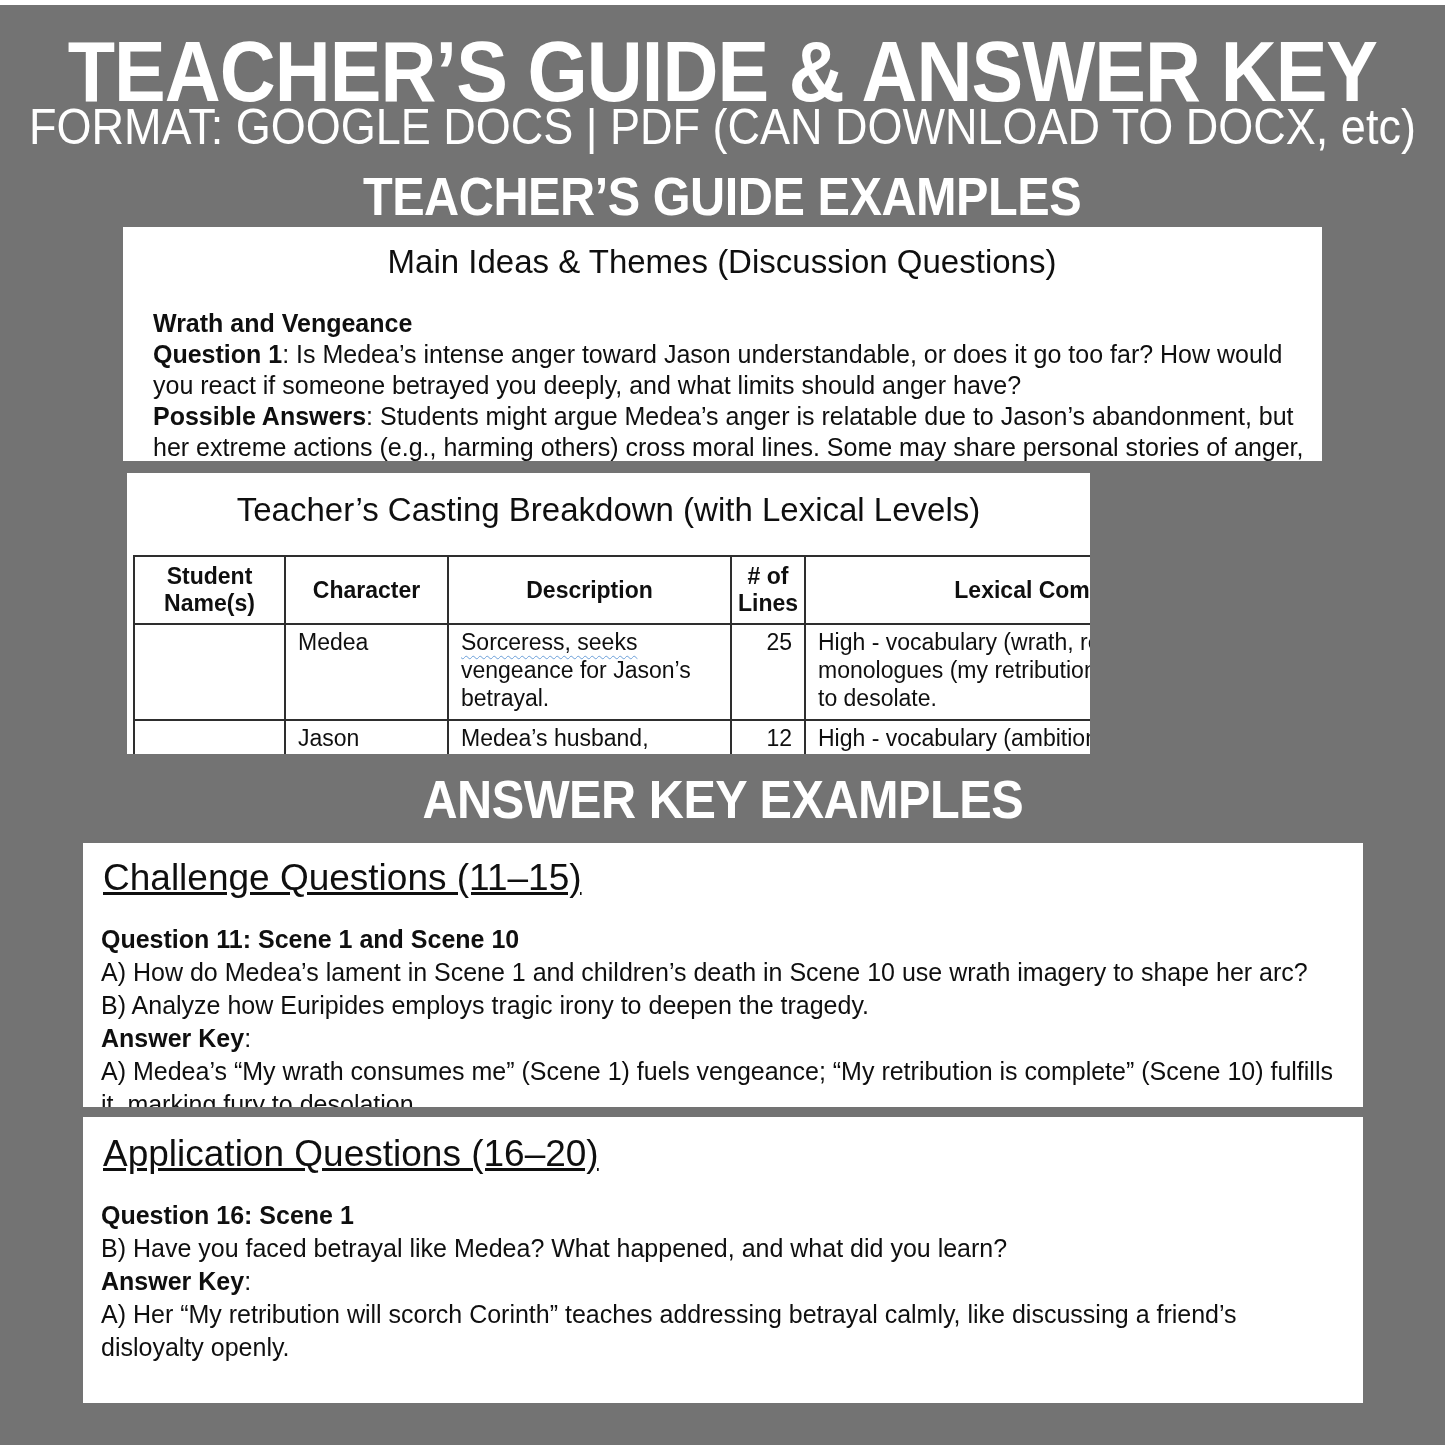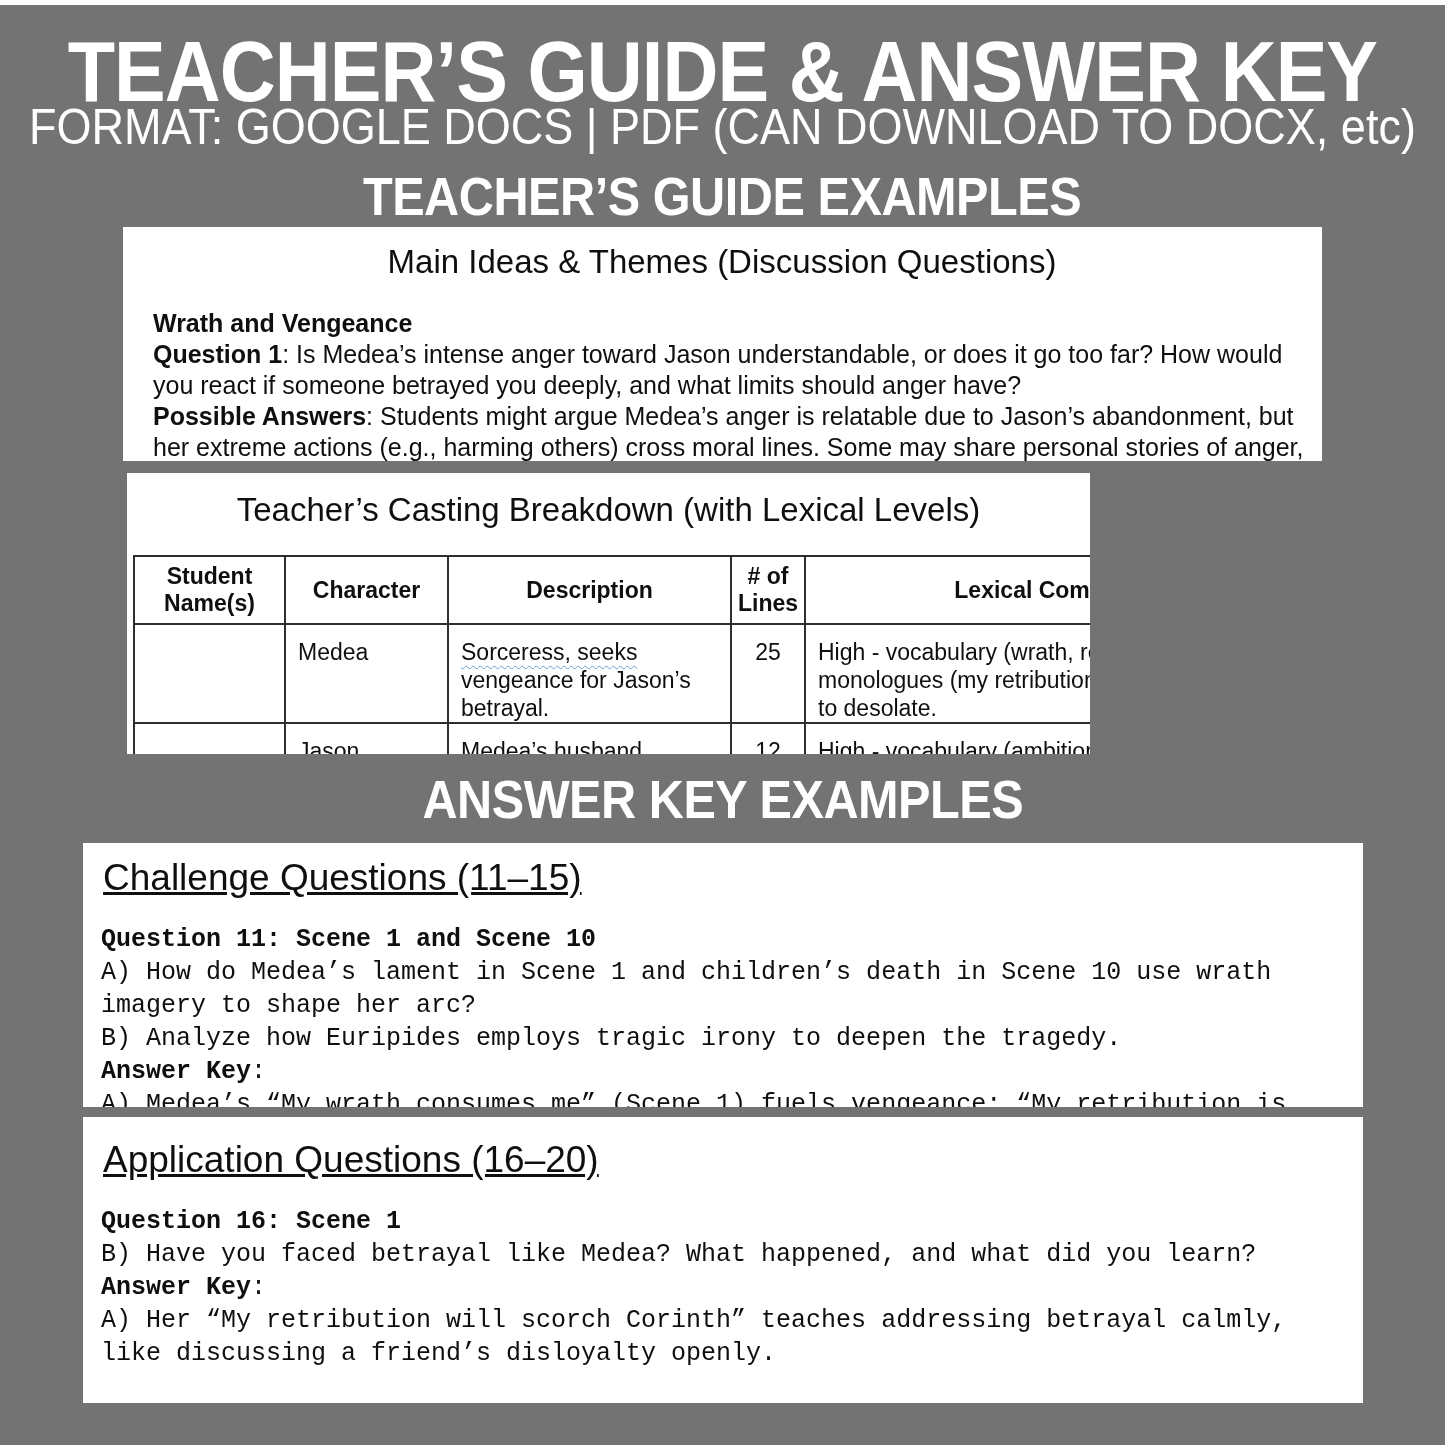--- a/index.html
+++ b/index.html
@@ -60,21 +60,21 @@
   
   .panel {
     position: absolute;
     background: #ffffff;
     color: #0f0f0f;
     overflow: hidden;
   }
   #panel-main-ideas   { left: 123px; top: 227px; width: 1199px; height: 234px; padding: 6px 14px 0 13px; }
   #panel-casting      { left: 127px; top: 473px; width: 963px; height: 281px; }
   #panel-challenge    { left: 83px;  top: 843px; width: 1280px; height: 264px; padding: 10px 22px 0 18px; }
-  #panel-application  { left: 83px;  top: 1117px; width: 1280px; height: 286px; padding: 18px 22px 0 18px; }
+  #panel-application  { left: 83px;  top: 1117px; width: 1280px; height: 286px; padding: 12px 22px 0 18px; }
 
   .doc-title {
     text-align: center;
     font-size: 33px;
     font-weight: 400;
     margin: 10px 0 27px 0;
   }
   .doc-body { font-size: 25px; line-height: 31px; margin-left: 17px; }
   .doc-body .line-block { display: block; }
   .bold { font-weight: 700; }
@@ -94,46 +94,45 @@
   table.casting th {
     font-weight: 700;
     text-align: center;
     vertical-align: middle;
     height: 68px;
     line-height: 27px;
     padding: 4px 6px;
   }
   table.casting td {
     vertical-align: top;
-    padding: 13px 12px 0 12px;
+    padding: 3px 12px 0 12px;
     line-height: 28px;
   }
   tr.row-medea td { height: 96px; }
   tr.row-jason td { height: 90px; }
-  td.cell-lines { text-align: center; padding-right: 14px; }
+  td.cell-lines { text-align: right; padding-right: 14px; }
   .squiggle {
     text-decoration: underline;
     text-decoration-style: wavy;
     text-decoration-color: #6b9fd8;
     text-decoration-thickness: 1px;
     text-underline-offset: 5px;
   }
 
   
   .answer-title {
     font-size: 37px;
     font-weight: 400;
     margin: 4px 0 0 2px;
     text-decoration: underline;
   }
   .answer-body {
     margin-top: 24px;
     font-size: 25px;
     line-height: 33px;
-    font-family: Liberation Mono, monospace;
   }
   .answer-body .line-block { display: block; }
 </style>
 </head>
 <body>
 
 <div class="poster">
 
   <div class="top-strip"></div>
 

